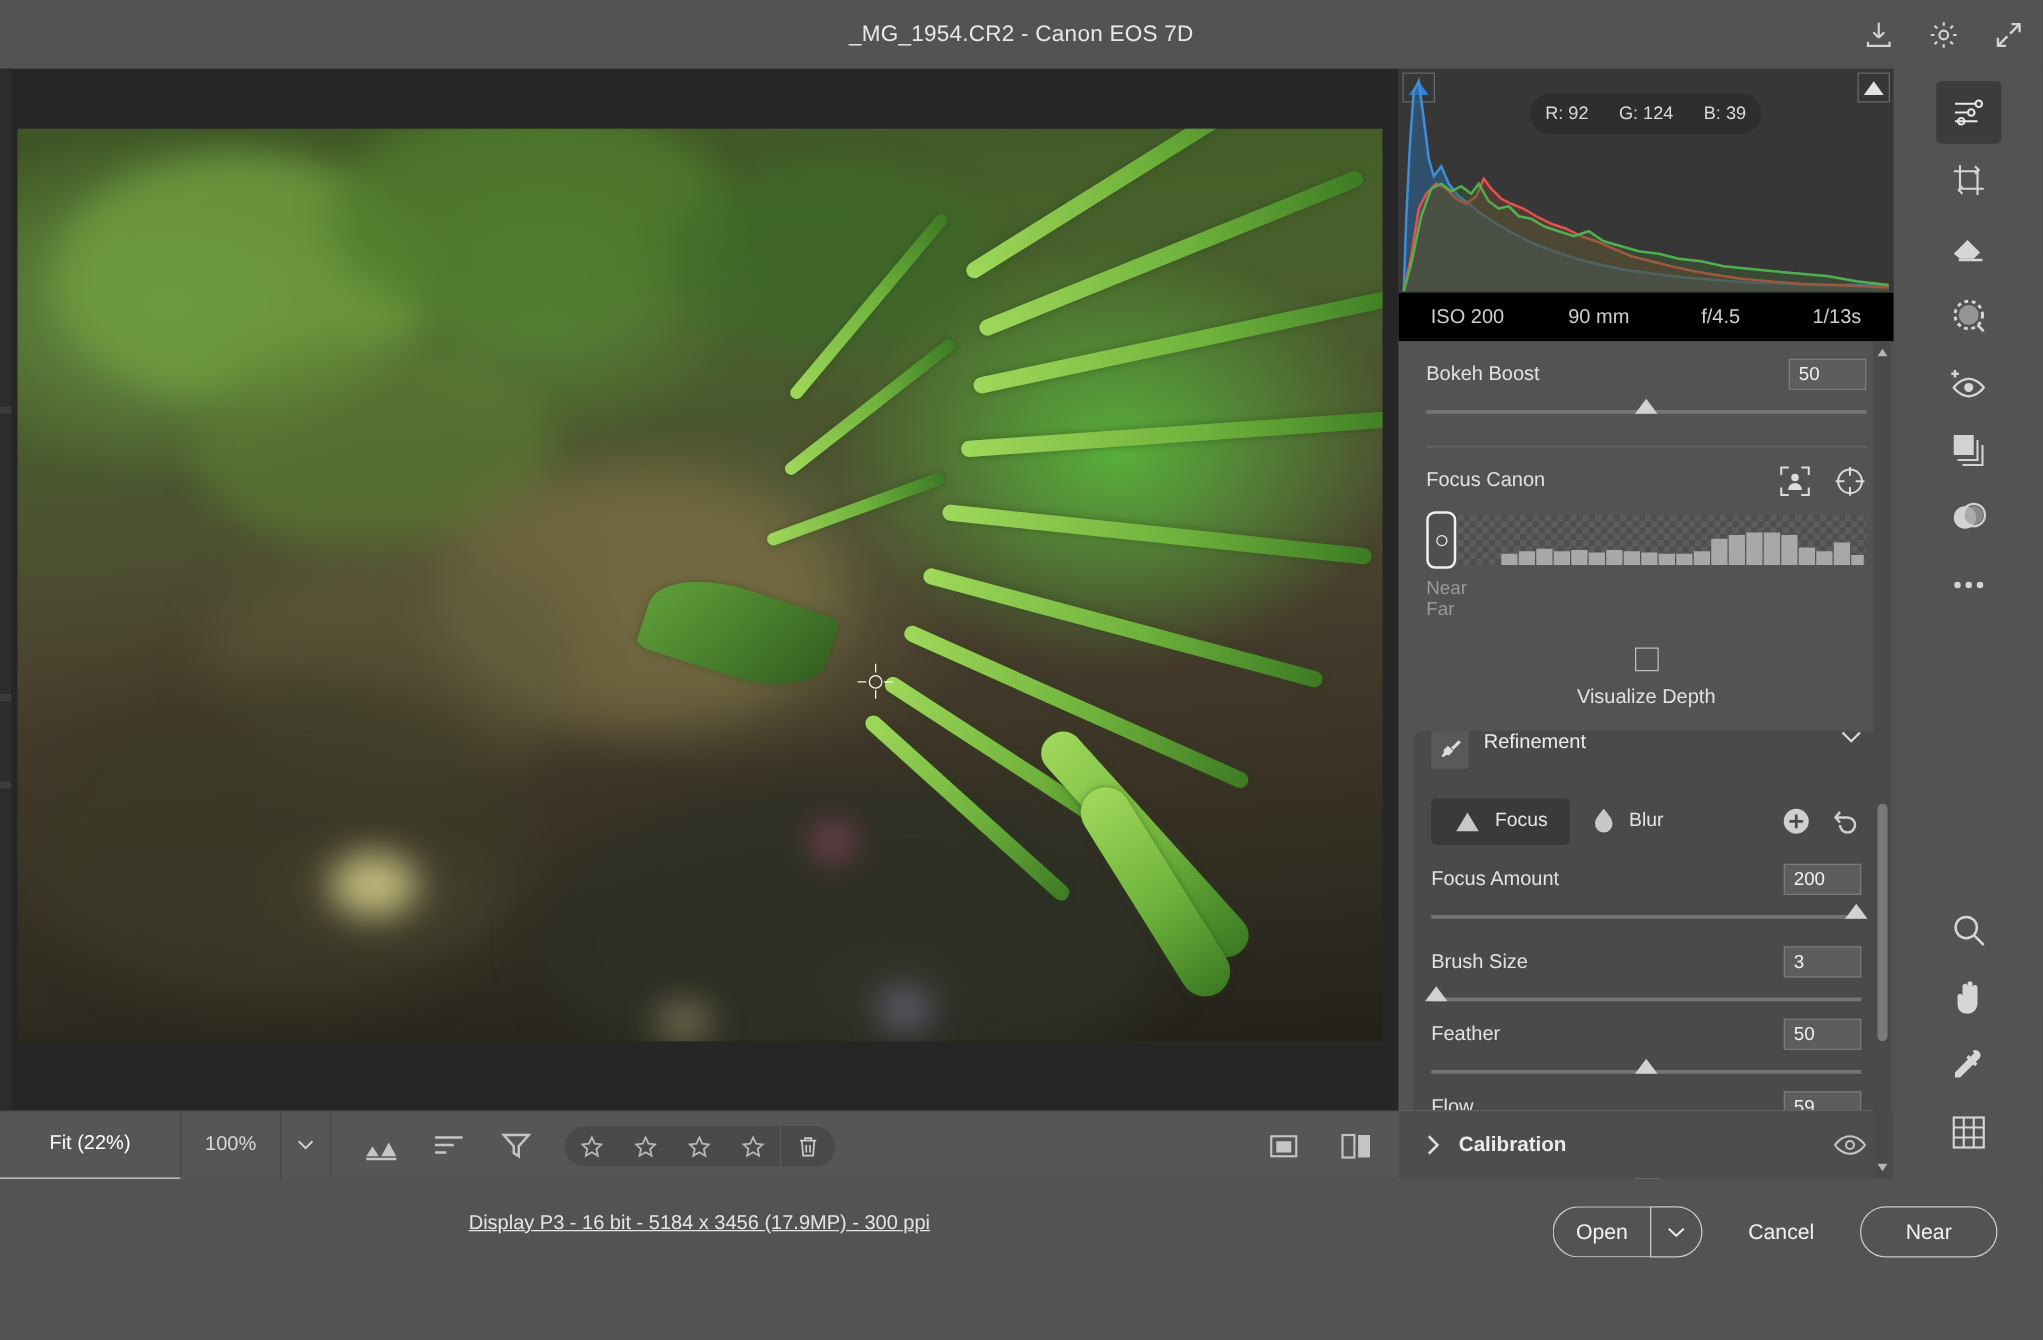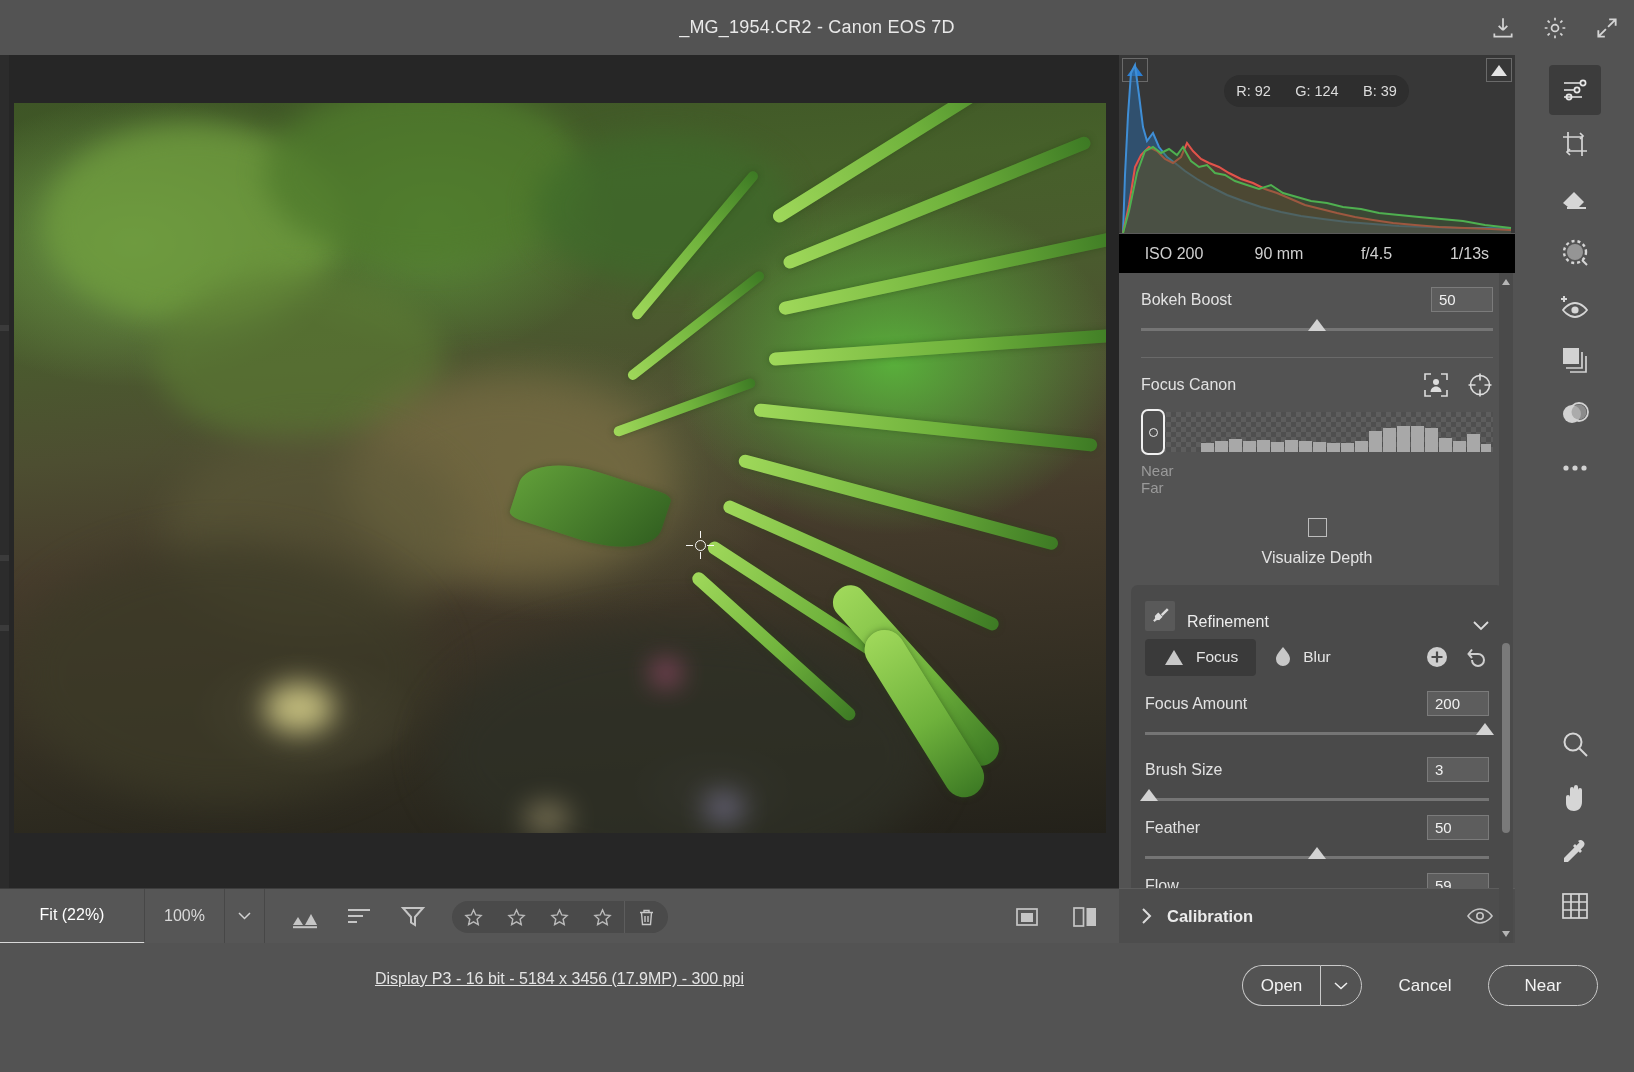--- a/index.html
+++ b/index.html
@@ -166,21 +166,21 @@
   .chk { width: 19px; height: 19px; border: 1.5px solid #bdbdbd; background: transparent; cursor: pointer; }
   .chk.on { background: #c3c3c3; border-color: #c3c3c3; position: relative; }
   .chk.on::after {
     content: ""; position: absolute; left: 5px; top: 1px; width: 6px; height: 11px;
     border: solid #4a4a4a; border-width: 0 2.3px 2.3px 0; transform: rotate(42deg);
   }
 
   .refine {
     margin: 18px 12px 0 12px; background: #4a4a4a; border-radius: 7px; padding: 0 14px 18px 14px;
   }
-  .refine-head { display: flex; align-items: flex-end; height: 46px; gap: 12px; }
+  .refine-head { display: flex; align-items: flex-start; height: 46px; gap: 12px; }
   .refine-title { color: #ededed; font-size: 16px; flex: 1; }
   .modebtns { display: flex; align-items: center; gap: 0; margin-top: 6px; }
   .modebtn {
     display: flex; align-items: center; gap: 11px; padding: 9px 18px;
     color: #e4e4e4; font-size: 15.5px; cursor: pointer; border-radius: 4px;
   }
   .modebtn.active { background: #3a3a3a; }
   .modeicons { margin-left: auto; display: flex; gap: 16px; align-items: center; }
 
   .calib {

